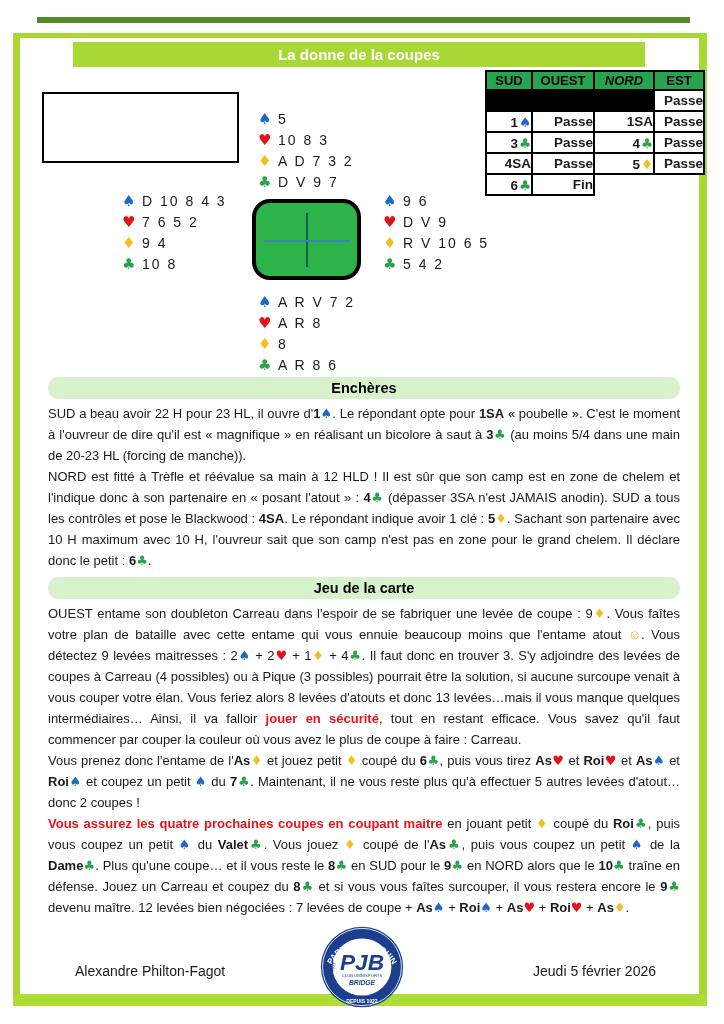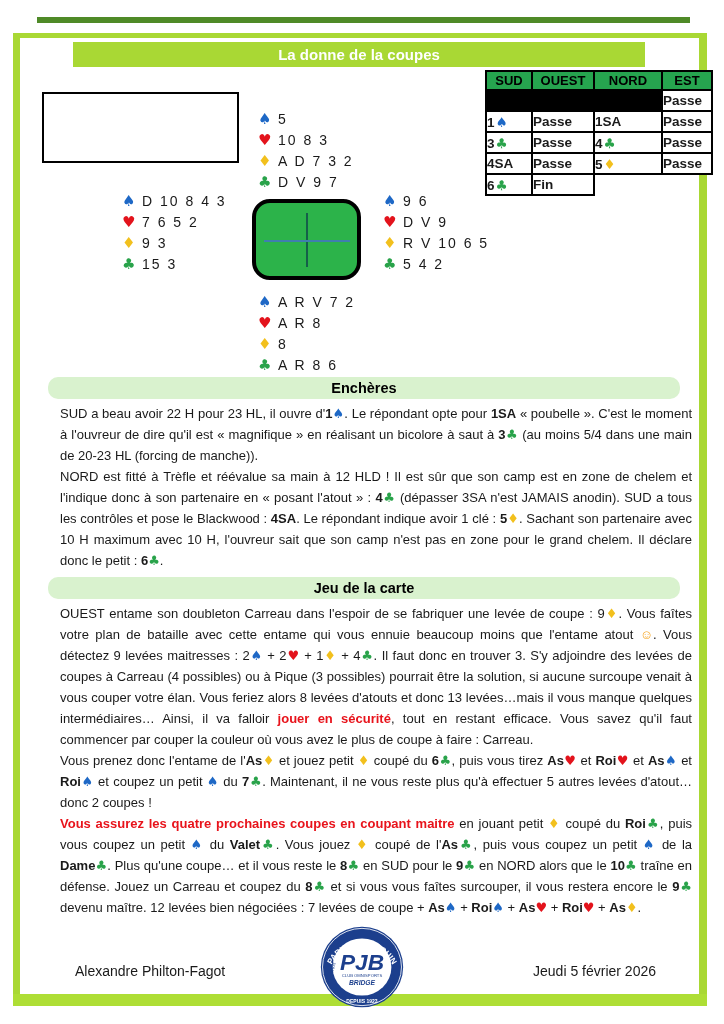--- a/index.html
+++ b/index.html
@@ -21,26 +21,26 @@
 
   
   .contract-box { left:42px; top:92px; width:197px; height:71px; border:2px solid #000;
                   padding:5px 0 0 12px; font-size:14px; }
   .contract-line { height:20px; line-height:20px; white-space:nowrap; }
 
   
   .bidding { left:485px; top:70px; border-collapse:collapse; font-size:13px; table-layout:fixed; }
   .bidding th { background:#26a44f; border:2px solid #000; height:19px; font-weight:700;
                 color:#000; text-align:center; padding:0; }
-  .bidding td { border:2px solid #000; height:21px; text-align:left; padding:0;
+  .bidding td { border:2px solid #000; height:21px; text-align:right; padding:0;
                 background:#fff; font-size:13.5px; }
   .bidding td.black { background:#000; }
   .bidding td.empty { border:none; background:transparent; }
   .bidding .c0 { width:46px; } .bidding .c1 { width:62px; }
-  .bidding .c2 { width:68px; } .bidding .c3 { width:50px; }
+  .bidding .c2 { width:60px;font-style:italic; } .bidding .c3 { width:50px; }
   .bidding td .suit { margin-left:1px; }
 
   
   .hand { font-size:14px; }
   .hand-row { height:21px; display:flex; align-items:center; }
   .hand-row .suit { width:20px; font-size:15px; }
   .hand-row .cards { letter-spacing:2px; }
   .hand-north { left:258px; top:108px; }
   .hand-west  { left:122px; top:190px; }
   .hand-east  { left:383px; top:190px; }
@@ -50,21 +50,21 @@
   .table-graphic { left:252px; top:199px; width:109px; height:81px; background:#2cb34a;
                    border:4px solid #000; border-radius:18px; }
   .cross-v { position:absolute; left:50px; top:10px; width:2px; height:54px; background:#15604a; }
   .cross-h { position:absolute; left:8px; top:37px; width:86px; height:2px; background:#3f7fae; }
 
   
   .section-bar { left:48px; width:632px; height:22px; background:#d9f2ce; text-align:center;
                  font-weight:700; font-size:14.5px; line-height:22px; color:#000;border-radius:10px; }
   .bar-encheres { top:377px; }
   .bar-jeu      { top:577px; }
-  .rich-text { left:60px; width:632px; font-size:13px; line-height:21px; text-align:justify; }
+  .rich-text { left:48px; width:632px; font-size:13px; line-height:21px; text-align:justify; }
   .text-encheres { top:403px; }
   .text-jeu      { top:603px; }
   .rich-text p { margin:0; }
 
   
   .author { left:75px;  top:963px; font-size:14px; }
   .date   { right:68px; top:963px; font-size:14px; }
   .logo   { left:320px; top:925px; z-index:5; }
 </style>
 </head>
@@ -144,25 +144,25 @@
     <div class="hand-row">
       <span class="suit" style="color: rgb(30, 104, 198);">♠</span>
       <span class="cards">D 10 8 4 3</span>
     </div>
     <div class="hand-row">
       <span class="suit" style="color: rgb(227, 19, 28);">♥</span>
       <span class="cards">7 6 5 2</span>
     </div>
     <div class="hand-row">
       <span class="suit" style="color: rgb(242, 192, 29);">♦</span>
-      <span class="cards">9 3</span>
-    </div>
-    <div class="hand-row">
-      <span class="suit" style="color: rgb(41, 163, 74);">♣</span>
-      <span class="cards">15 3</span>
+      <span class="cards">9 4</span>
+    </div>
+    <div class="hand-row">
+      <span class="suit" style="color: rgb(41, 163, 74);">♣</span>
+      <span class="cards">10 8</span>
     </div>
   </div>
 <div class="abs hand hand-east">
     <div class="hand-row">
       <span class="suit" style="color: rgb(30, 104, 198);">♠</span>
       <span class="cards">9 6</span>
     </div>
     <div class="hand-row">
       <span class="suit" style="color: rgb(227, 19, 28);">♥</span>
       <span class="cards">D V 9</span>

